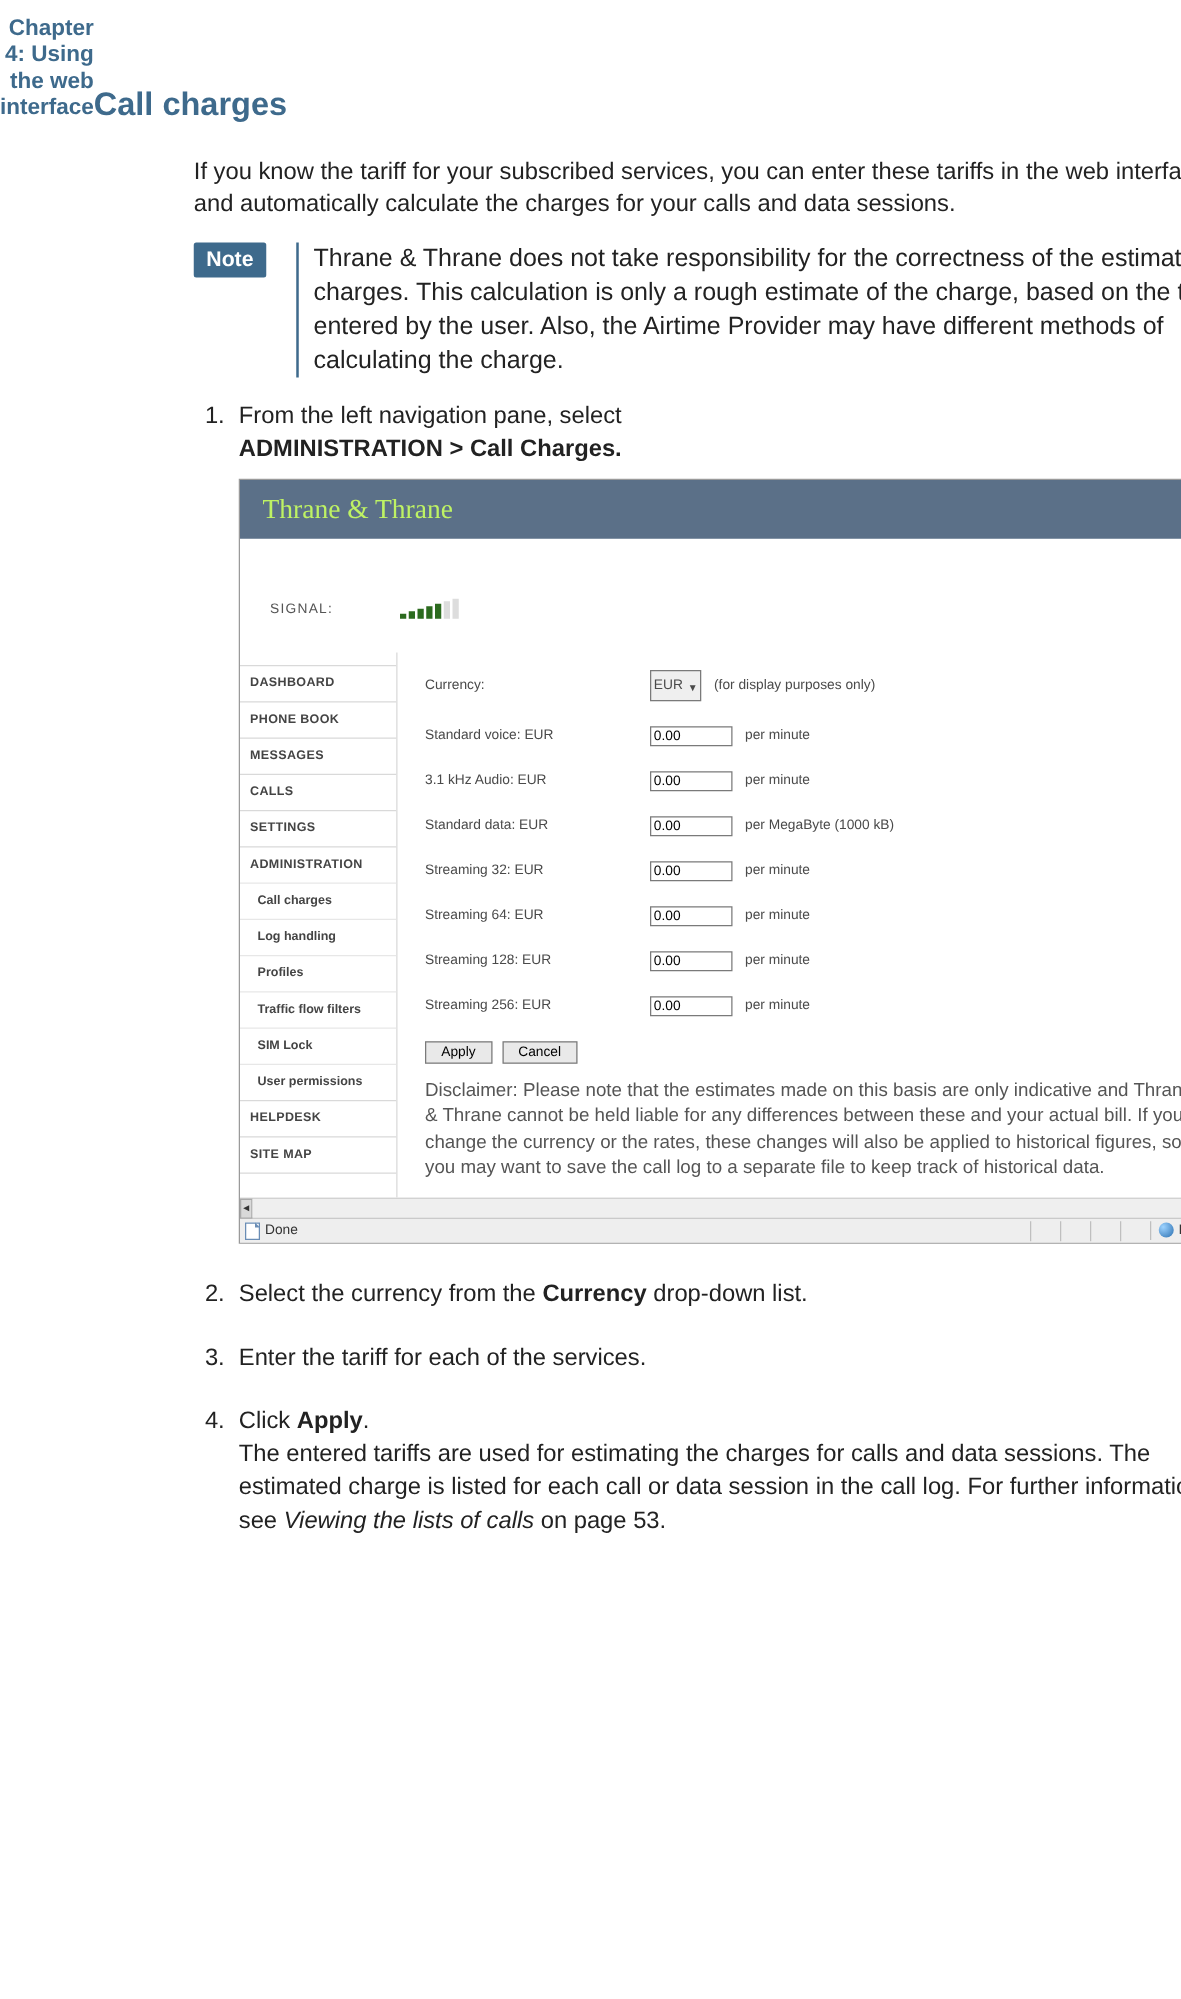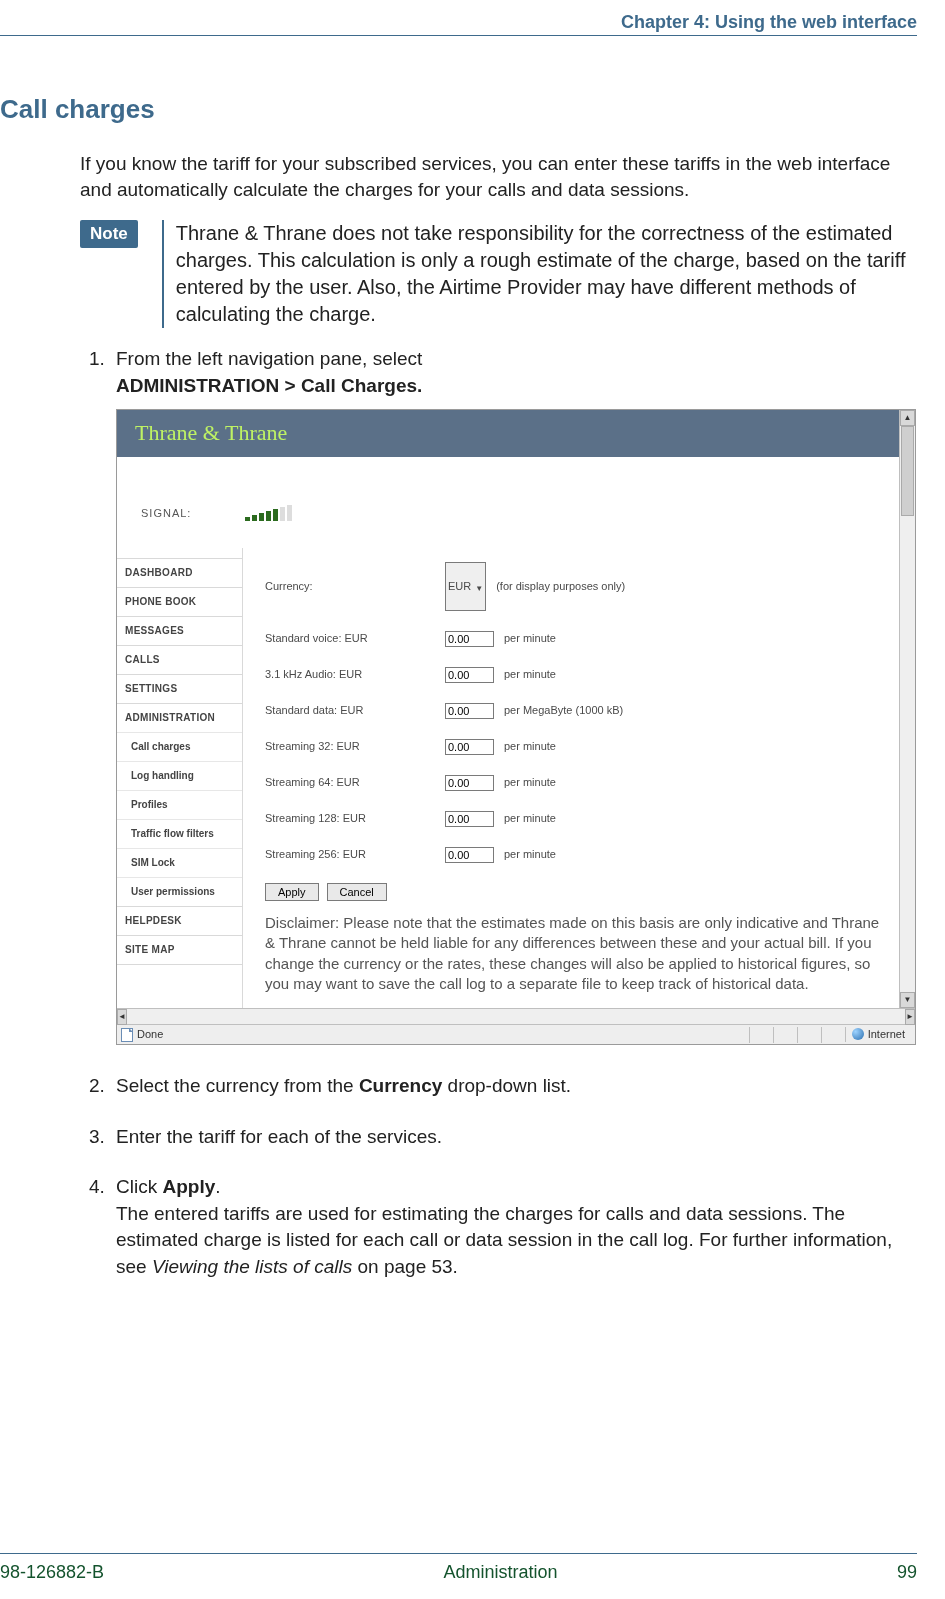--- a/index.html
+++ b/index.html
@@ -8,21 +8,21 @@
     height: 1599px;
     background: #fff;
     font-family: "Segoe UI", "Helvetica Neue", Arial, sans-serif;
     color: #222;
     position: relative;
   }
   .page {
     padding: 10px 28px 0 0;
     height: 100%;
     display: flex;
-    flex-direction: column;
+    flex-direction: row;
   }
   .chapter-line {
     text-align: right;
     color: #3e6a8c;
     font-weight: 600;
     font-size: 18px;
     padding-top: 2px;
     padding-right: 0;
   }
   .hr-top { border: none; border-top: 1px solid #3e6a8c; margin-top: 2px; }
@@ -159,26 +159,26 @@
   .content {
     flex: 1;
     padding: 14px 10px 8px 22px;
     font-size: 11px;
     color: #4a4a4a;
   }
   .content .intro { margin-bottom: 24px; }
   .formrow { display: flex; align-items: center; margin-bottom: 20px; gap: 10px; }
   .formrow .lbl { width: 170px; }
   .curr-select {
-    font-size: 11px; border: 1px solid #7a7a7a; background: #efefef; padding: 16px 2px;
+    font-size: 11px; border: 1px solid #7a7a7a; background: #efefef; padding: 4px 2px;
     display: inline-flex; align-items: flex-end; gap: 4px;
   }
   .curr-select .caret { font-size: 8px; }
   .tin {
-    width: 49px; border: 1px solid #7a7a7a; padding: 1px 2px; font-size: 11px; background:#fff;
+    width: 66px; border: 1px solid #7a7a7a; padding: 1px 2px; font-size: 11px; background:#fff;
   }
   .apbtn {
     border: 1px solid #7a7a7a; background: #e9e9e9; padding: 2px 12px; font-size: 11px;
   }
   .btnrow { margin: 4px 0 12px 0; display: flex; gap: 8px; }
   .disclaimer { font-size: 15px; line-height: 1.35; color: #555; margin-bottom: 6px; }
   .statusbar {
     display: flex; align-items: center; justify-content: space-between;
     border-top: 1px solid #bfbfbf; height: 20px; padding: 0 4px;
     font-size: 11px; color: #333; background: #eee;

